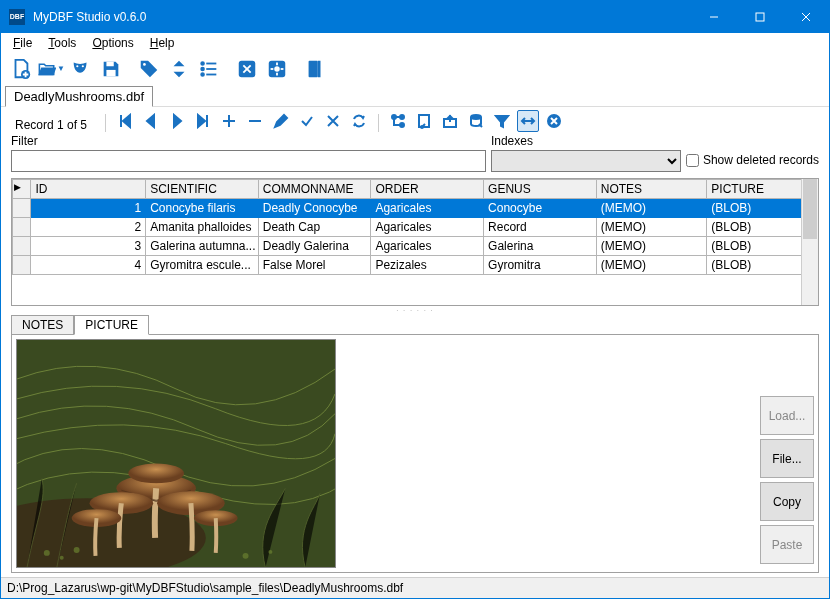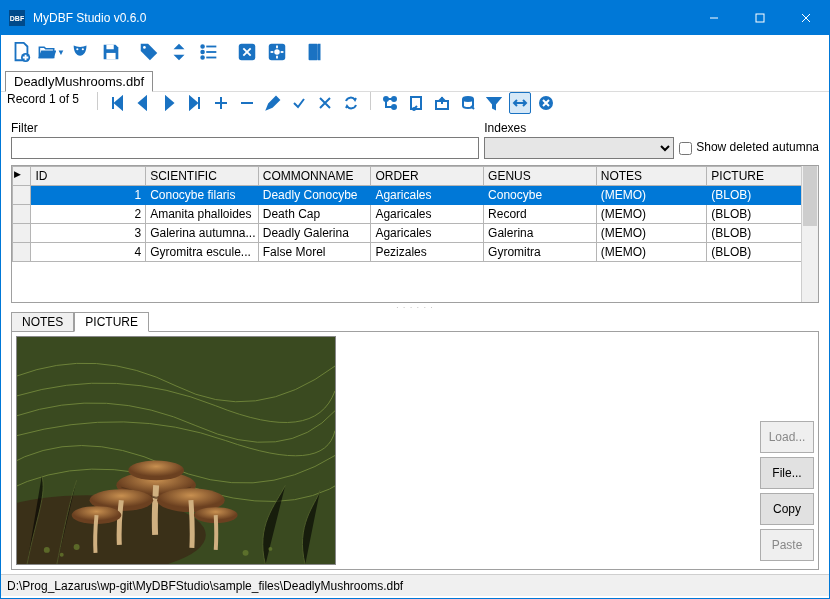--- a/index.html
+++ b/index.html
@@ -12,21 +12,21 @@
 .menubar { height:22px; display:flex; align-items:center; padding:0 4px; background:#fff; border-bottom:0; }
 .menubar .menu-item { padding:2px 8px; text-decoration:underline; text-decoration-color:transparent; }
 .menubar .menu-item::first-letter { text-decoration: underline; }
 .toolbar { height:34px; display:flex; align-items:center; padding:0 6px; gap:2px; background:#fff; }
 .tb-btn { width:28px; height:28px; display:flex; align-items:center; justify-content:center; border-radius:2px; color:#1a72c2; }
 .tb-sep { width:6px; }
 .tb-btn svg { width:22px; height:22px; stroke:#1a72c2; fill:none; stroke-width:2; }
 .tb-btn.solid svg { fill:#1a72c2; stroke:none; }
 .filetabs { height:22px; display:flex; align-items:flex-end; padding-left:4px; background:#fff; }
 .filetab { border:1px solid #8e8e8e; border-bottom:1px solid #fff; padding:2px 8px; background:#fff; font-size:13px; position:relative; top:1px; }
-.navbar { height:28px; display:flex; align-items:flex-start; padding:0 6px; gap:4px; background:#fff; border-top:1px solid #dcdcdc; }
+.navbar { height:28px; display:flex; align-items:flex-end; padding:0 14px; gap:4px; background:#fff; border-top:1px solid #dcdcdc; }
 .navbar .record { margin-right:10px; }
 .nav-sep { width:1px; height:18px; background:#ccc; margin:0 4px; }
 .nav-btn { width:22px; height:22px; display:flex; align-items:center; justify-content:center; color:#1a72c2; border-radius:2px;}
 .nav-btn svg { width:16px; height:16px; stroke:#1a72c2; fill:none; stroke-width:2;}
 .nav-btn.solid svg { fill:#1a72c2; stroke:#1a72c2;}
 .nav-btn.active { border:1px solid #1a72c2; background:#d6e8f7;}
 .filterrow { display:flex; padding:2px 10px 6px 10px; gap:5px; align-items:flex-end; background:#fff;}
 .filterrow .col { display:flex; flex-direction:column; }
 .filterrow label { font-size:12px; margin-bottom:2px; }
 .filterrow input[type=text] { height:22px; border:1px solid #7a7a7a; padding:0 4px; }
@@ -44,21 +44,21 @@
 .vscroll { position:absolute; right:0; top:0; bottom:0; width:17px; background:#f0f0f0; border-left:1px solid #cdcdcd;}
 .vscroll .thumb { position:absolute; left:1px; right:1px; top:0; height:60px; background:#cdcdcd;}
 .gripper { height:8px; display:flex; align-items:center; justify-content:center; color:#bbb; font-size:8px; letter-spacing:1px; margin:0 10px;}
 .detailtabs { margin:0 10px; display:flex; border-bottom:1px solid #a0a0a0;}
 .dtab { border:1px solid #a0a0a0; padding:2px 10px; font-size:12px; background:#f0f0f0; position:relative; top:1px;}
 .dtab.active { background:#fff; border-bottom:1px solid #fff;}
 .detailpane { margin:0 10px 4px 10px; border:1px solid #a0a0a0; border-top:none; height:238px; padding:4px; display:flex; gap:8px; background:#fff;}
 .imgbox { width:320px; height:100%; border:1px solid #888; position:relative; overflow:hidden; background:linear-gradient(160deg,#3a5020 0%, #4a6028 30%, #6b7d3a 60%, #4a4020 100%);}
 .imgbox svg { width:100%; height:100%; display:block;}
 .sidebtns { margin-left:auto; display:flex; flex-direction:column; justify-content:flex-end; gap:4px; padding-bottom:4px;}
-.sbtn { width:54px; height:32px; border:1px solid #adadad; background:#e1e1e1; font-size:12px;}
+.sbtn { width:54px; height:39px; border:1px solid #adadad; background:#e1e1e1; font-size:12px;}
 .sbtn:disabled { color:#888; background:#efefef;}
 .statusbar { height:22px; border-top:1px solid #cfcfcf; background:#f0f0f0; padding:2px 6px; font-size:12px; display:flex; align-items:center;}
 .dd { font-size:8px; margin-left:1px;}
 </style>
 </head>
 <body>
 
 <div class="window">
 
   <div class="titlebar">
@@ -75,20 +75,26 @@
         </svg>
       </div>
     <div class="win-btn close">
         <svg width="10" height="10">
           <line x1="1" y1="1" x2="9" y2="9" stroke="#fff" stroke-width="1"></line>
           <line x1="9" y1="1" x2="1" y2="9" stroke="#fff" stroke-width="1"></line>
         </svg>
       </div>
   </div>
 
+  <div class="menubar">
+    <div class="menu-item">File</div>
+    <div class="menu-item">Tools</div>
+    <div class="menu-item">Options</div>
+    <div class="menu-item">Help</div>
+  </div>
 
   <div class="toolbar">
     <div class="tb-btn solid">
         <svg viewBox="0 0 24 24">
           <path d="M6 2h9l4 4v15H6z" fill="#fff" stroke="#1a72c2" stroke-width="2"></path>
           <circle cx="17" cy="18" r="5" fill="#1a72c2"></circle>
           <path d="M17 15v6M14 18h6" stroke="#fff" stroke-width="2"></path>
         </svg>
       </div>
     <div class="tb-btn">
@@ -270,21 +276,21 @@
     <div class="col" style="flex:1">
       <label>Filter</label>
       <input type="text" value="" style="">
     </div>
     <div class="col">
       <label>Indexes</label>
       <select><option></option></select>
     </div>
     <div class="chk">
       <input type="checkbox" style="">
-      <label>Show deleted autumna</label>
+      <label>Show deleted records</label>
     </div>
   </div>
 
   <div class="tablewrap">
     <table>
       <colgroup>
         <col style="width:18px">
           <col style="width:112px">
           <col style="width:110px">
           <col style="width:110px">

